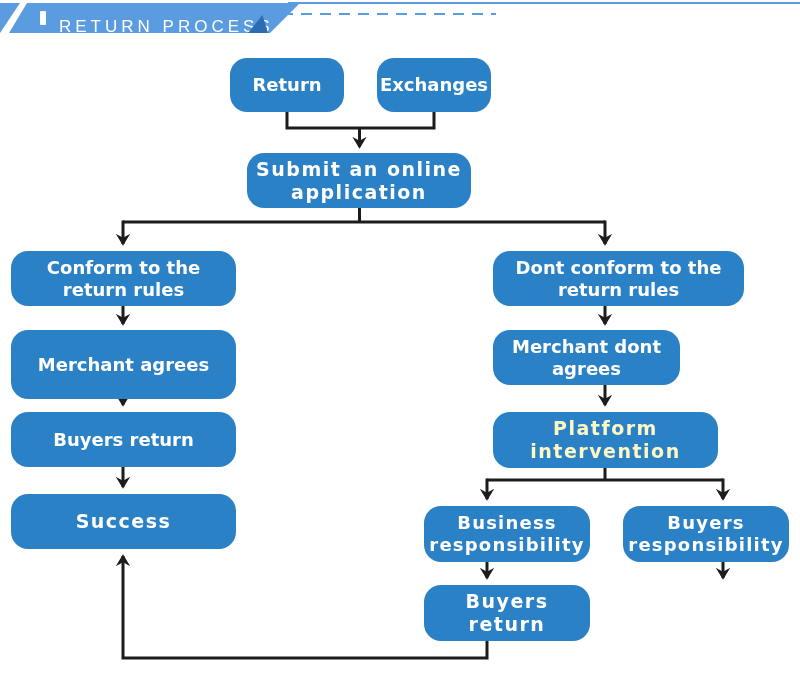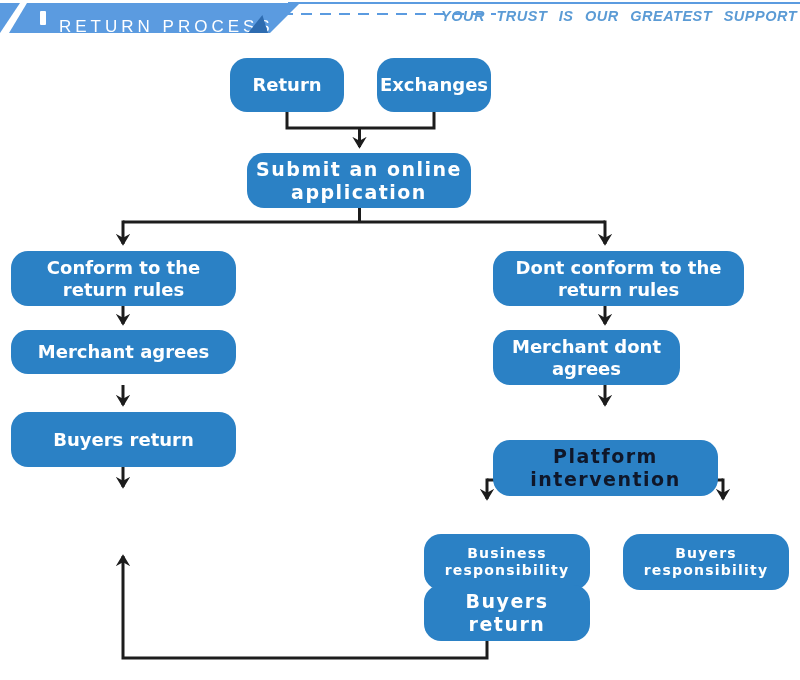--- a/index.html
+++ b/index.html
@@ -96,29 +96,29 @@
     align-items: center;
     justify-content: center;
     text-align: center;
     font-weight: bold;
     font-size: 18px;
     line-height: 1.2;
     white-space: pre-line;
     border-radius: 17px;
   }
   .ls { letter-spacing: 1.5px; font-size: 19px; }
-  .ls-sm { letter-spacing: 1.2px; font-size: 14px; margin-top: 28px; }
-  .dark-text { color: #0f172a; margin-top: 28px; }
+  .ls-sm { letter-spacing: 1.2px; font-size: 18px; }
+  .dark-text { color: #fef9c3; }
 
   .n-return   { left: 230px; top:  58px; width: 114px; height: 54px; }
   .n-exch     { left: 377px; top:  58px; width: 114px; height: 54px; }
   .n-submit   { left: 247px; top: 153px; width: 224px; height: 55px; }
   .n-conform  { left:  11px; top: 251px; width: 225px; height: 55px; }
   .n-dontconf { left: 493px; top: 251px; width: 251px; height: 55px; }
-  .n-magree   { left:  11px; top: 330px; width: 225px; height: 44px; }
+  .n-magree   { left:  11px; top: 330px; width: 225px; height: 69px; }
   .n-mdont    { left: 493px; top: 330px; width: 187px; height: 55px; }
   .n-bret1    { left:  11px; top: 412px; width: 225px; height: 55px; }
   .n-platform { left: 493px; top: 412px; width: 225px; height: 56px; }
   .n-success  { left:  11px; top: 494px; width: 225px; height: 55px; }
   .n-bizresp  { left: 424px; top: 506px; width: 166px; height: 56px; }
   .n-buyresp  { left: 623px; top: 506px; width: 166px; height: 56px; }
   .n-bret2    { left: 424px; top: 585px; width: 166px; height: 56px; }
   .n-failure  { left: 623px; top: 585px; width: 166px; height: 56px; }
 </style>
 </head>
@@ -127,21 +127,20 @@
 <div class="page">
 
   <div class="top-line"></div>
   <div class="banner-wedge"></div>
   <div class="banner-ribbon">
     <span class="banner-tick"></span>
     <span class="banner-title">RETURN PROCESS</span>
   </div>
   <div class="banner-fold"></div>
   <div class="dashed-line"></div>
-  <div class="tagline">YOUR TRUST IS OUR GREATEST SUPPORT</div>
 
   <svg class="connectors" viewBox="0 0 800 680" xmlns="http://www.w3.org/2000/svg">
     <defs>
       <marker id="ah" viewBox="0 0 10 12" refX="8.5" refY="6" markerWidth="12" markerHeight="16" markerUnits="userSpaceOnUse" orient="auto">
         <path d="M0 0 L10 6 L0 12 L3.2 6 Z" fill="#1c1c1c"></path>
       </marker>
     </defs>
     <g stroke="#1c1c1c" stroke-width="3" fill="none">
 
       <path d="M287 112 L287 128 L434 128 L434 112"></path>
@@ -175,20 +174,21 @@
 application</div>
   <div class="node n-conform">Conform to the
 return rules</div>
   <div class="node n-dontconf">Dont conform to the
 return rules</div>
   <div class="node n-magree">Merchant agrees</div>
   <div class="node n-mdont">Merchant dont agrees</div>
   <div class="node n-bret1">Buyers return</div>
   <div class="node n-platform ls dark-text">Platform
 intervention</div>
+  <div class="node n-success ls">Success</div>
   <div class="node n-bizresp ls-sm">Business
 responsibility</div>
   <div class="node n-buyresp ls-sm">Buyers
 responsibility</div>
   <div class="node n-bret2 ls">Buyers
 return</div>
 
 </div>
 
 </body></html>

